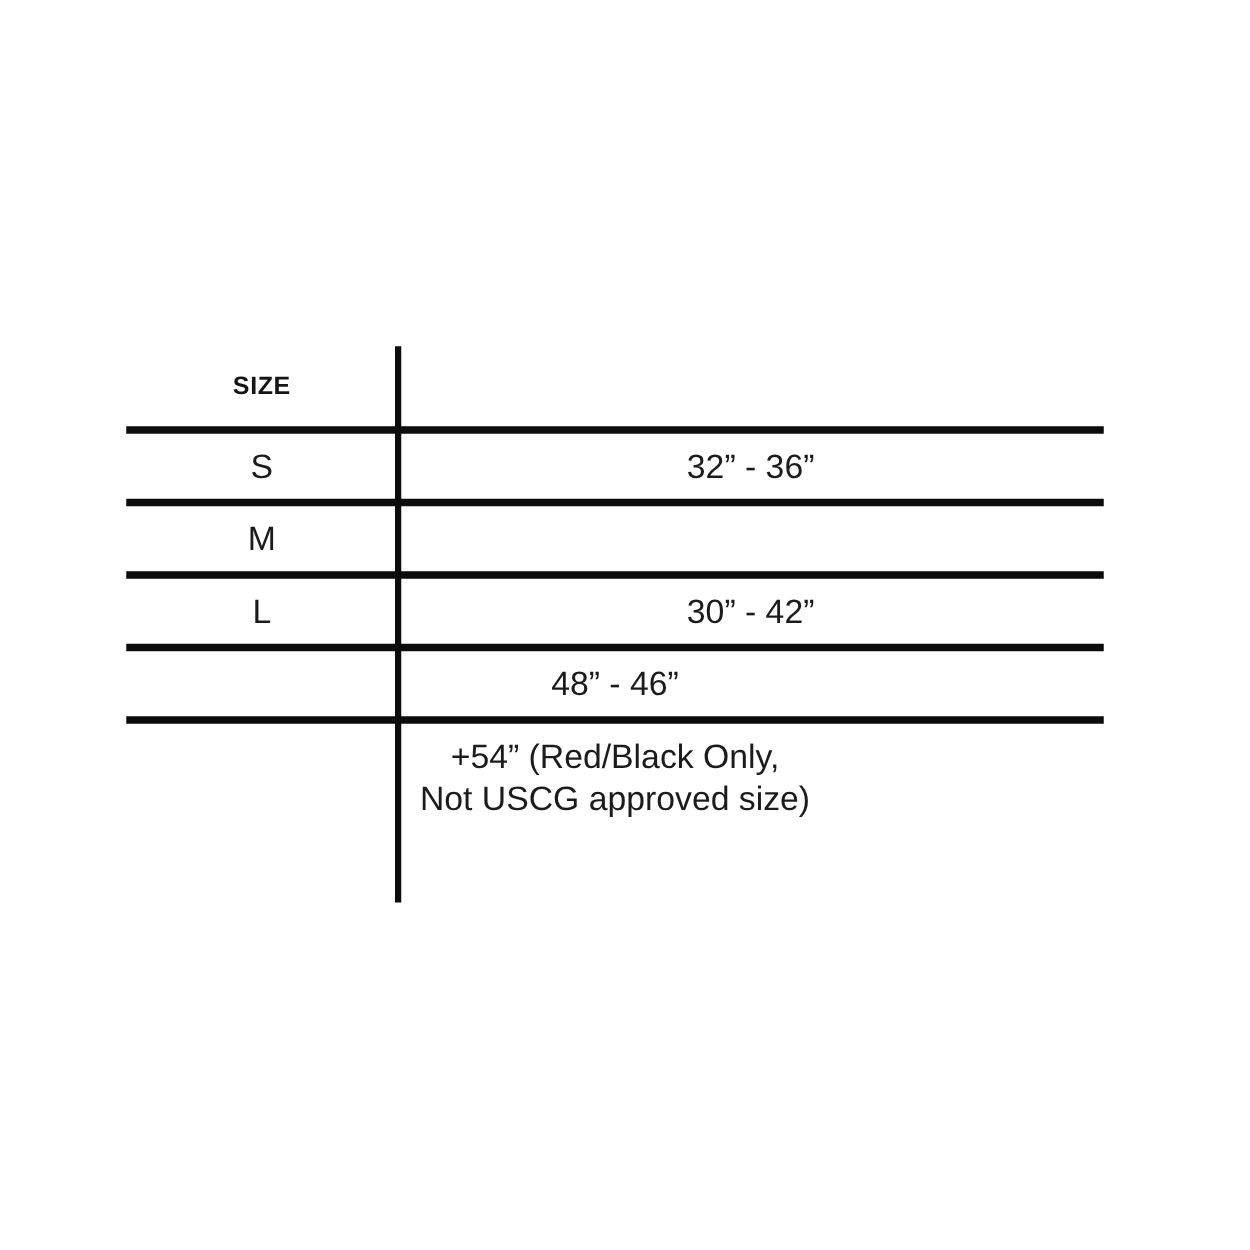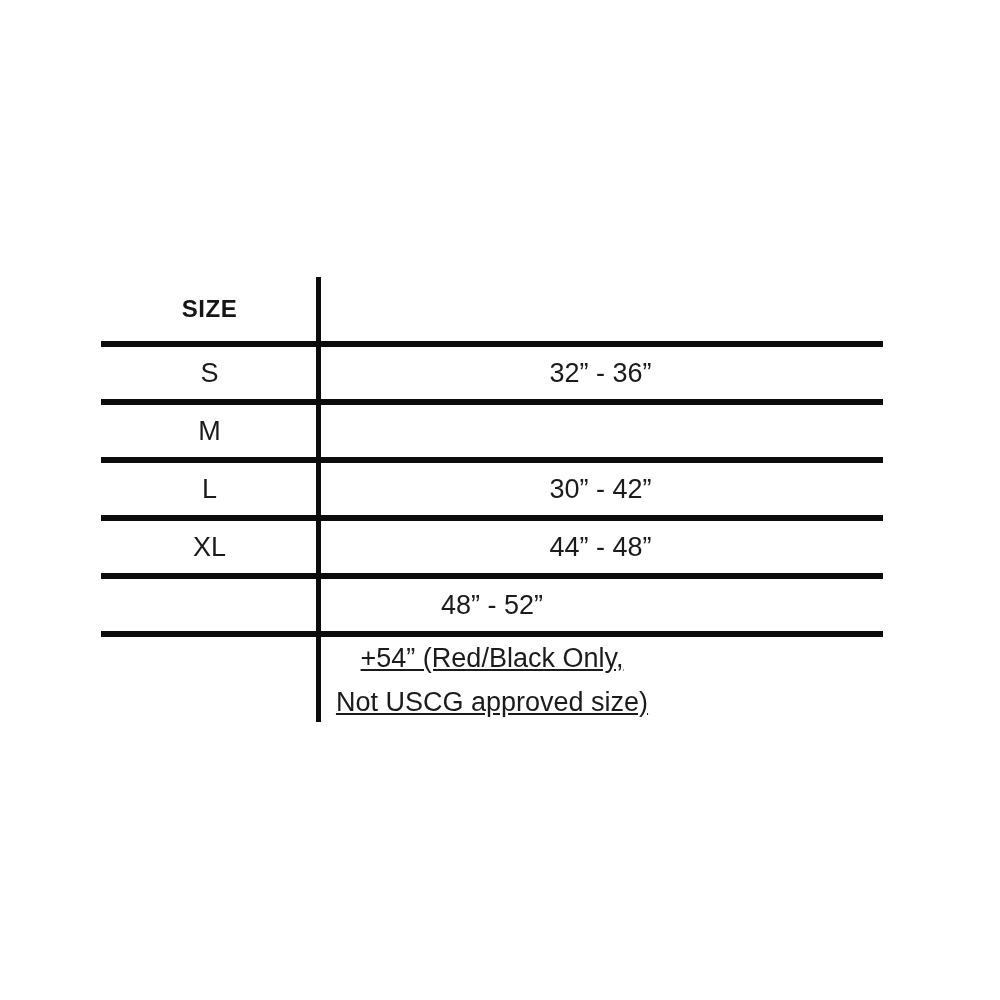--- a/index.html
+++ b/index.html
@@ -45,33 +45,32 @@
   .cell {
     display: flex;
     align-items: center;
     justify-content: center;
     text-align: center;
   }
   .cell.size-col    { width: 217px; }
   .cell.measure-col { flex: 1; }
   .header .cell {
     font-weight: 700;
-    font-size: 24px;
+    font-size: 20px;
     letter-spacing: 0.5px;
     color: #151515;
   }
   .data .cell, .last .cell {
     font-weight: 400;
     font-size: 27px;
     color: #1b1b1b;
   }
   .last .measure-col {
     white-space: pre-line;
-    line-height: 44px;
-    text-decoration: underline;
+    line-height: 34px;
   }
 </style>
 </head>
 <body>
 
 <div class="canvas">
   <div class="size-table">
 
     <div class="col-divider"></div>
 
@@ -86,27 +85,23 @@
 
     <div class="t-row data">
       <div class="cell size-col">M</div>
     </div>
 
     <div class="t-row data">
       <div class="cell size-col">L</div>
       <div class="cell measure-col">30” - 42”</div>
     </div>
 
-    <div class="t-row data">
-      <div class="cell size-col">XL</div>
-      <div class="cell measure-col">44” - 48”</div>
-    </div>
 
     <div class="t-row data">
-      <div class="cell measure-col">48” - 52”</div>
+      <div class="cell measure-col">48” - 46”</div>
     </div>
 
     <div class="t-row last">
       <div class="cell measure-col">+54” (Red/Black Only,
 Not USCG approved size)</div>
     </div>
 
   </div>
 </div>
 

